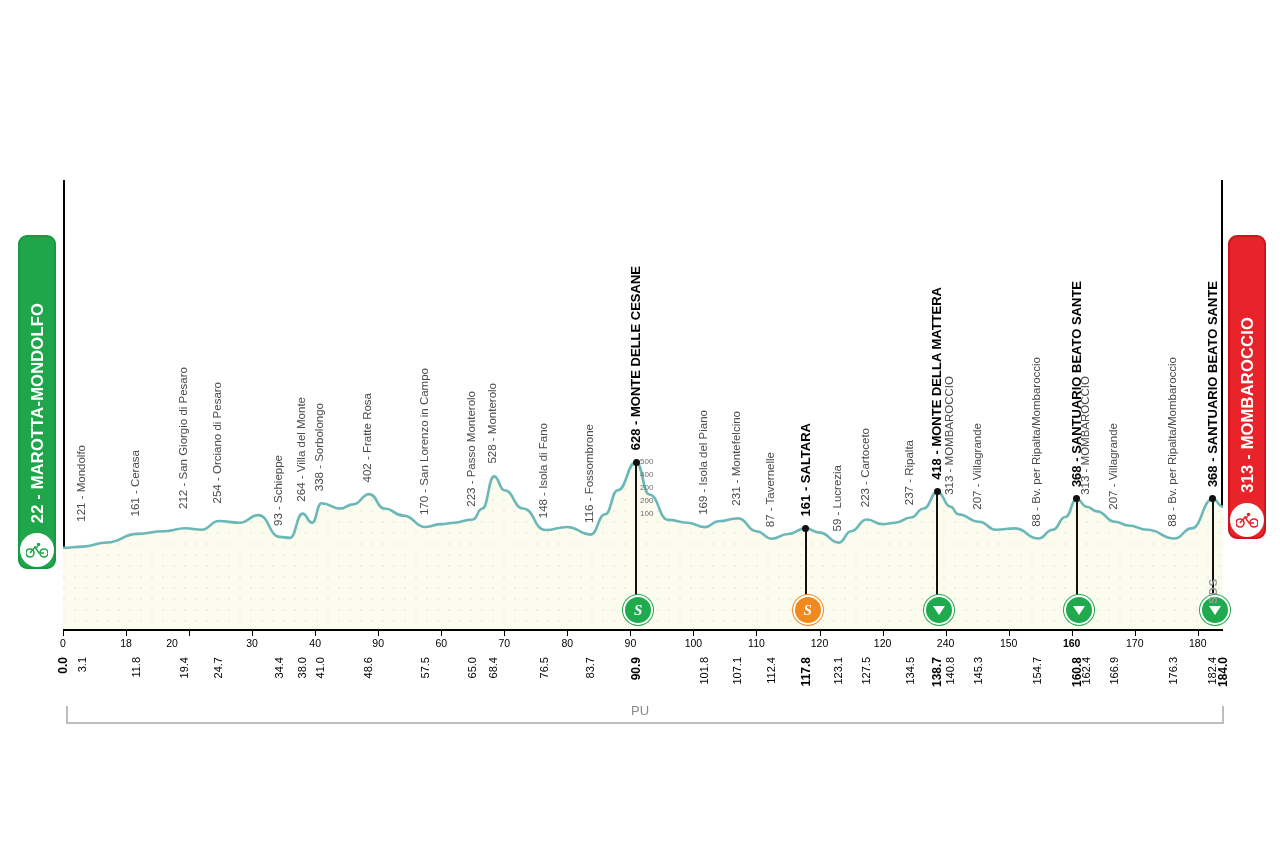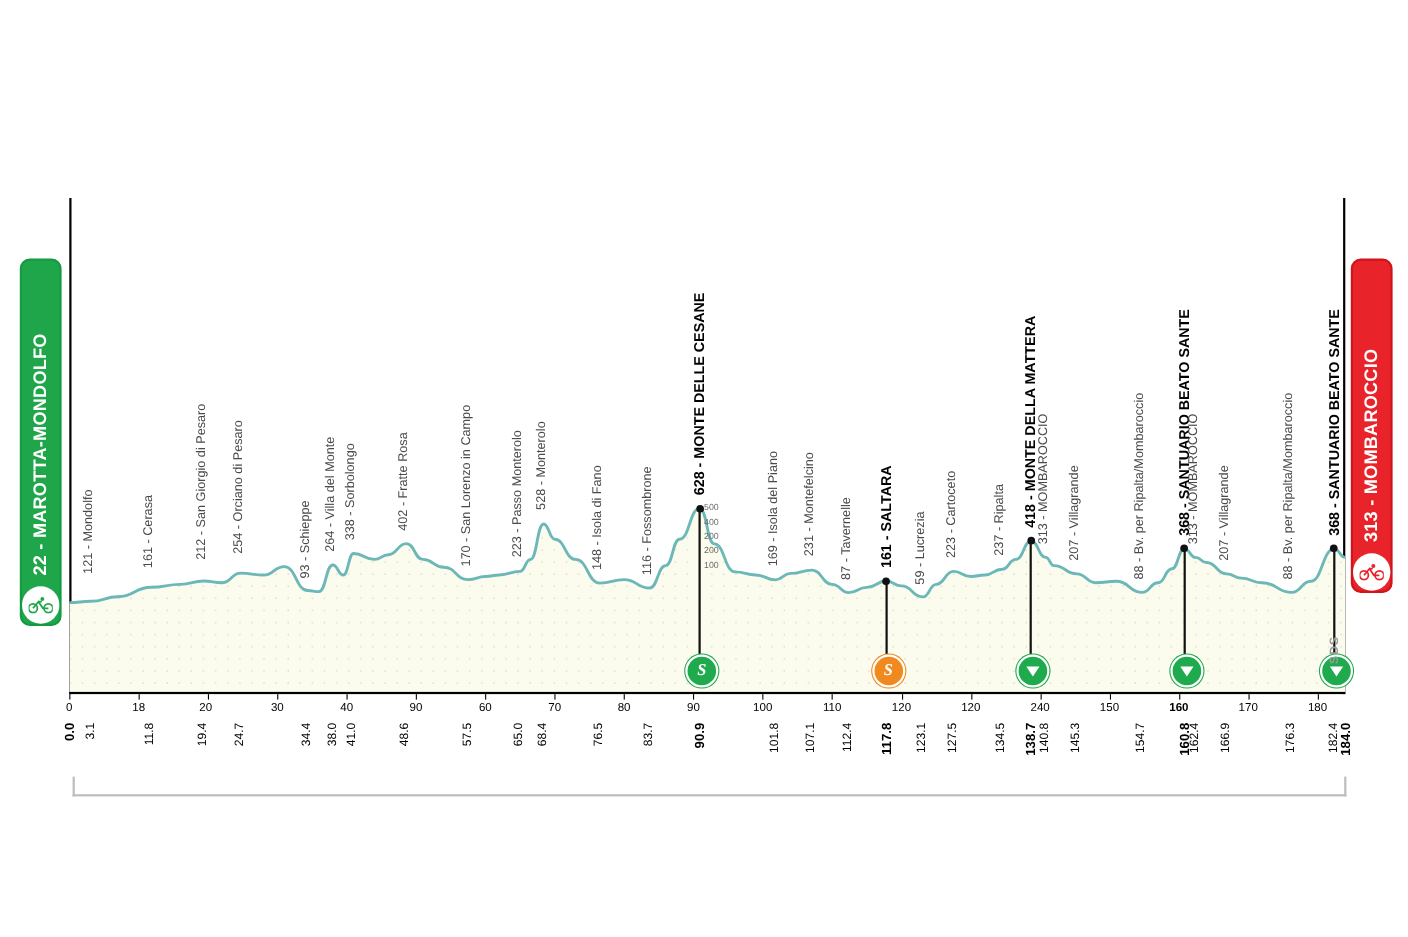--- a/index.html
+++ b/index.html
@@ -106,21 +106,21 @@
   <div class="ynum" style="left:640px;top:496px;">200</div>
   <div class="ynum" style="left:640px;top:509px;">100</div>
 
   <div class="kmaxis"></div>
   <div id="km-ticks">
       <div class="kmtick" style="left: 63px;"></div>
       <div class="kmnum" style="left: 63px;">0</div>
       <div class="kmtick" style="left: 126.043px;"></div>
       <div class="kmnum" style="left: 126.043px;">18</div>
       <div class="kmtick" style="left: 189.087px;"></div>
-      <div class="kmnum" style="left: 187px; text-align: right;">20</div>
+      <div class="kmnum" style="left: 172px; text-align: right;">20</div>
       <div class="kmtick" style="left: 252.13px;"></div>
       <div class="kmnum" style="left: 252.13px;">30</div>
       <div class="kmtick" style="left: 315.174px;"></div>
       <div class="kmnum" style="left: 315.174px;">40</div>
       <div class="kmtick" style="left: 378.217px;"></div>
       <div class="kmnum" style="left: 378.217px;">90</div>
       <div class="kmtick" style="left: 441.261px;"></div>
       <div class="kmnum" style="left: 441.261px;">60</div>
       <div class="kmtick" style="left: 504.304px;"></div>
       <div class="kmnum" style="left: 504.304px;">70</div>
@@ -268,16 +268,17 @@
       <svg width="22" height="16" viewBox="0 0 22 16">
         <circle cx="4" cy="11" r="4" fill="none" stroke="#e8232a" stroke-width="1.6"></circle>
         <circle cx="18" cy="11" r="4" fill="none" stroke="#e8232a" stroke-width="1.6"></circle>
         <path d="M4 11 L9 5 L13 11 L18 11 M9 5 L12 5" stroke="#e8232a" stroke-width="1.6" fill="none"></path>
         <circle cx="12.5" cy="2.5" r="1.8" fill="#e8232a"></circle>
       </svg>
     </span>
   </div>
 
   <div class="provbar"></div>
+  <div class="provlabel">PU</div>
 
   <div class="sds" style="left:1207px;top:578px;">SDS</div>
 
 </div>
 
 </body></html>

